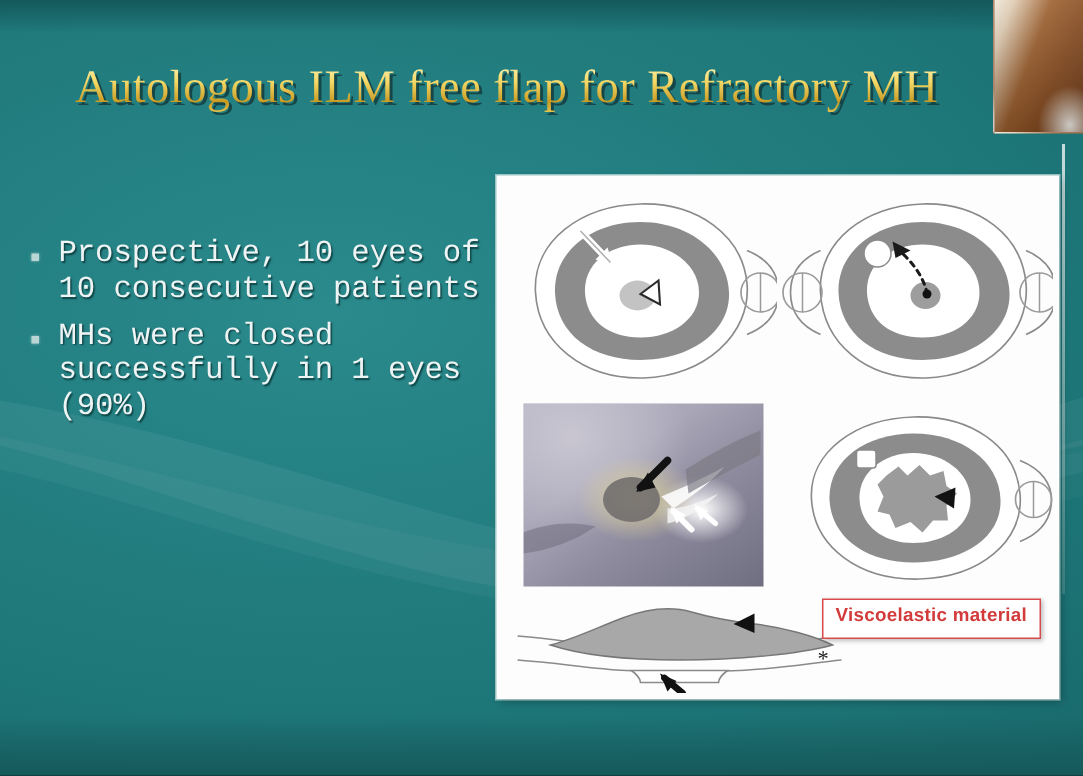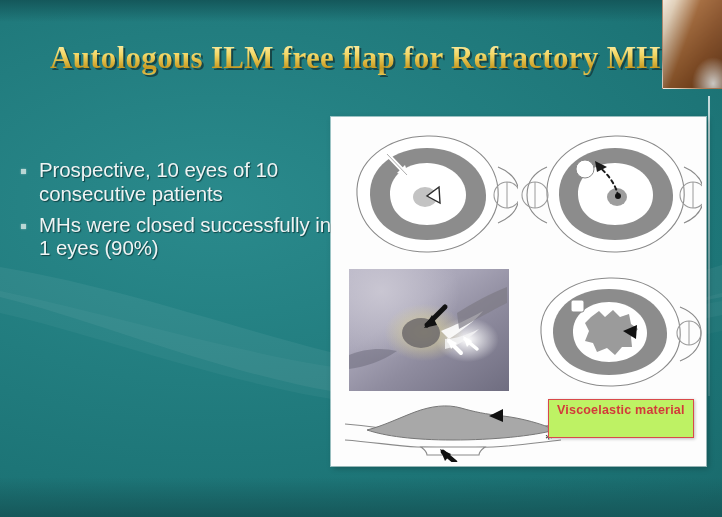--- a/index.html
+++ b/index.html
@@ -28,21 +28,21 @@
   
   .swoosh{position:absolute;left:0;bottom:0;width:100%;height:260px;opacity:.55;}
   .frame-line-right{
     position:absolute;right:12px;top:96px;width:2px;height:300px;
     background:linear-gradient(180deg,rgba(255,255,255,.75),rgba(255,255,255,.15));
   }
   
   .title{
     position:absolute;left:50px;top:40px;
     font-family:"Liberation Serif", serif;
-    font-weight:bold;
+    font-weight:normal;
     font-size:31px;
     letter-spacing:.3px;
     white-space:nowrap;
     color:#f1d86a;
     background:linear-gradient(180deg,#fff6bf 0%, #f3d663 42%, #c89a22 78%, #e8c955 100%);
     -webkit-background-clip:text;background-clip:text;
     -webkit-text-fill-color:transparent;
     filter:drop-shadow(2px 2px 0px rgba(20,60,62,.85));
   }
   
@@ -59,20 +59,21 @@
     background:#b9d6d4;
     box-shadow:0 0 2px rgba(255,255,255,.5);
   }
   .bullet-text{
     font-size:20.5px;
     line-height:1.16;
     color:#eef4f4;
     font-weight:500;
     text-shadow:1px 1px 1px rgba(8,45,47,.75);
     letter-spacing:-.1px;
+    font-family:Liberation Mono, monospace;
   }
   
   .figure-panel{
     position:absolute;left:331px;top:117px;width:375px;height:349px;
     background:#fdfdfd;
     box-shadow:0 0 0 1px rgba(255,255,255,.55), 2px 2px 6px rgba(0,0,0,.28);
     overflow:hidden;
   }
   .fig-cell{position:absolute;}
   .fig-a{left:4px;  top:4px;   width:183px;height:145px;}
@@ -87,22 +88,22 @@
       radial-gradient(40% 38% at 47% 52%, #d8cf9a 0%, rgba(200,192,150,0) 62%),
       radial-gradient(28% 26% at 74% 58%, #ffffff 0%, rgba(255,255,255,0) 70%),
       radial-gradient(70% 80% at 20% 18%, #c9c6d2 0%, rgba(160,157,172,0) 70%),
       linear-gradient(145deg,#b6b3c4 0%, #a9a6b8 35%, #8f8c9f 60%, #6f6d80 100%);
     filter:blur(.2px);
   }
   .photo svg{position:absolute;inset:0;width:100%;height:100%;}
   
   .visco-label{
     position:absolute;left:548px;top:399px;
-    padding:3px 8px 20px;
-    background:#bef264;
+    padding:3px 8px 8px;
+    background:#ffffff;
     border:1.5px solid #d94a4a;
     color:#d33a3a;
     font-size:12.5px;font-weight:bold;
     letter-spacing:.2px;
     box-shadow:1px 1px 3px rgba(0,0,0,.25);
   }
   
   .citation{
     position:absolute;left:367px;top:489px;
     font-size:9px;color:#cfe2e1;letter-spacing:.2px;

